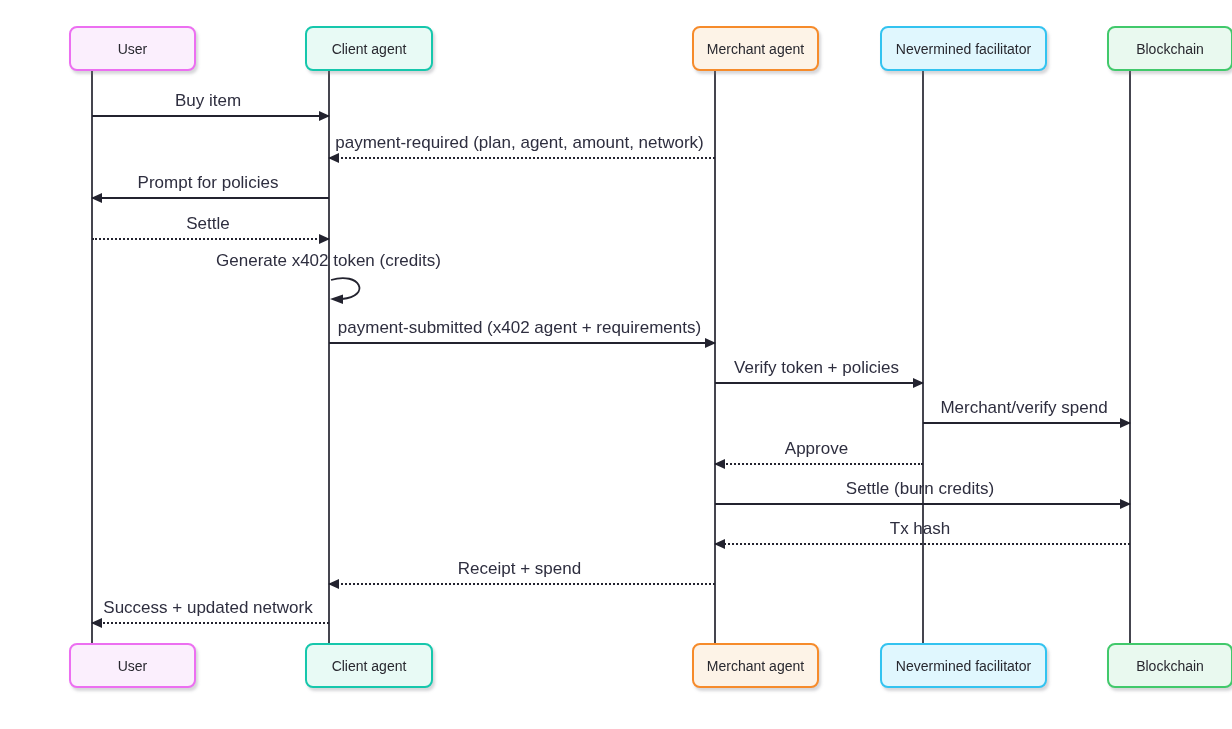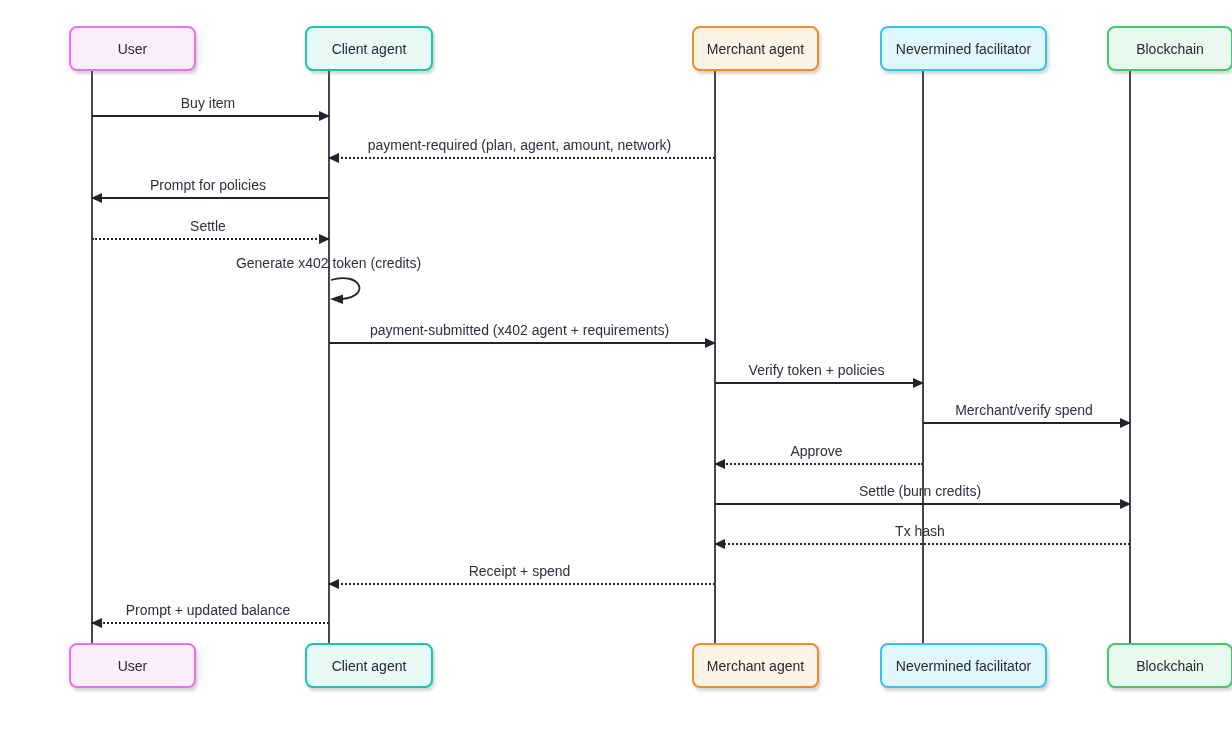--- a/index.html
+++ b/index.html
@@ -26,21 +26,21 @@
     font-size:14px;
     color:#28282f;
     box-shadow:2px 3px 3px rgba(120,120,130,0.30);
     white-space:nowrap;
     margin-left:40px;
   }
   .msg{position:absolute;height:0;}
   .msg .lbl{
     position:absolute;left:0;right:5px;bottom:6px;
     text-align:center;
-    font-size:14px;
+    font-size:17px;
     color:#2e2e3f;
     white-space:nowrap;
   }
   .msg .line{
     position:absolute;left:0;right:0;top:-2px;
     border-top:2px solid #23232f;
   }
   .msg.dotted .line{border-top:2px dotted #23232f;}
   .arrow{
     position:absolute;top:-6px;width:0;height:0;
@@ -162,18 +162,18 @@
     <span class="arrow l"></span>
   </div>
 
   <div class="msg dotted" style="left:329px;top:585px;width:386px">
     <div class="lbl">Receipt + spend</div>
     <div class="line"></div>
     <span class="arrow l"></span>
   </div>
 
   <div class="msg dotted" style="left:92px;top:624px;width:237px">
-    <div class="lbl">Prompt + updated balance</div>
+    <div class="lbl">Success + updated network</div>
     <div class="line"></div>
     <span class="arrow l"></span>
   </div>
 
 </div>
 
 </body></html>

